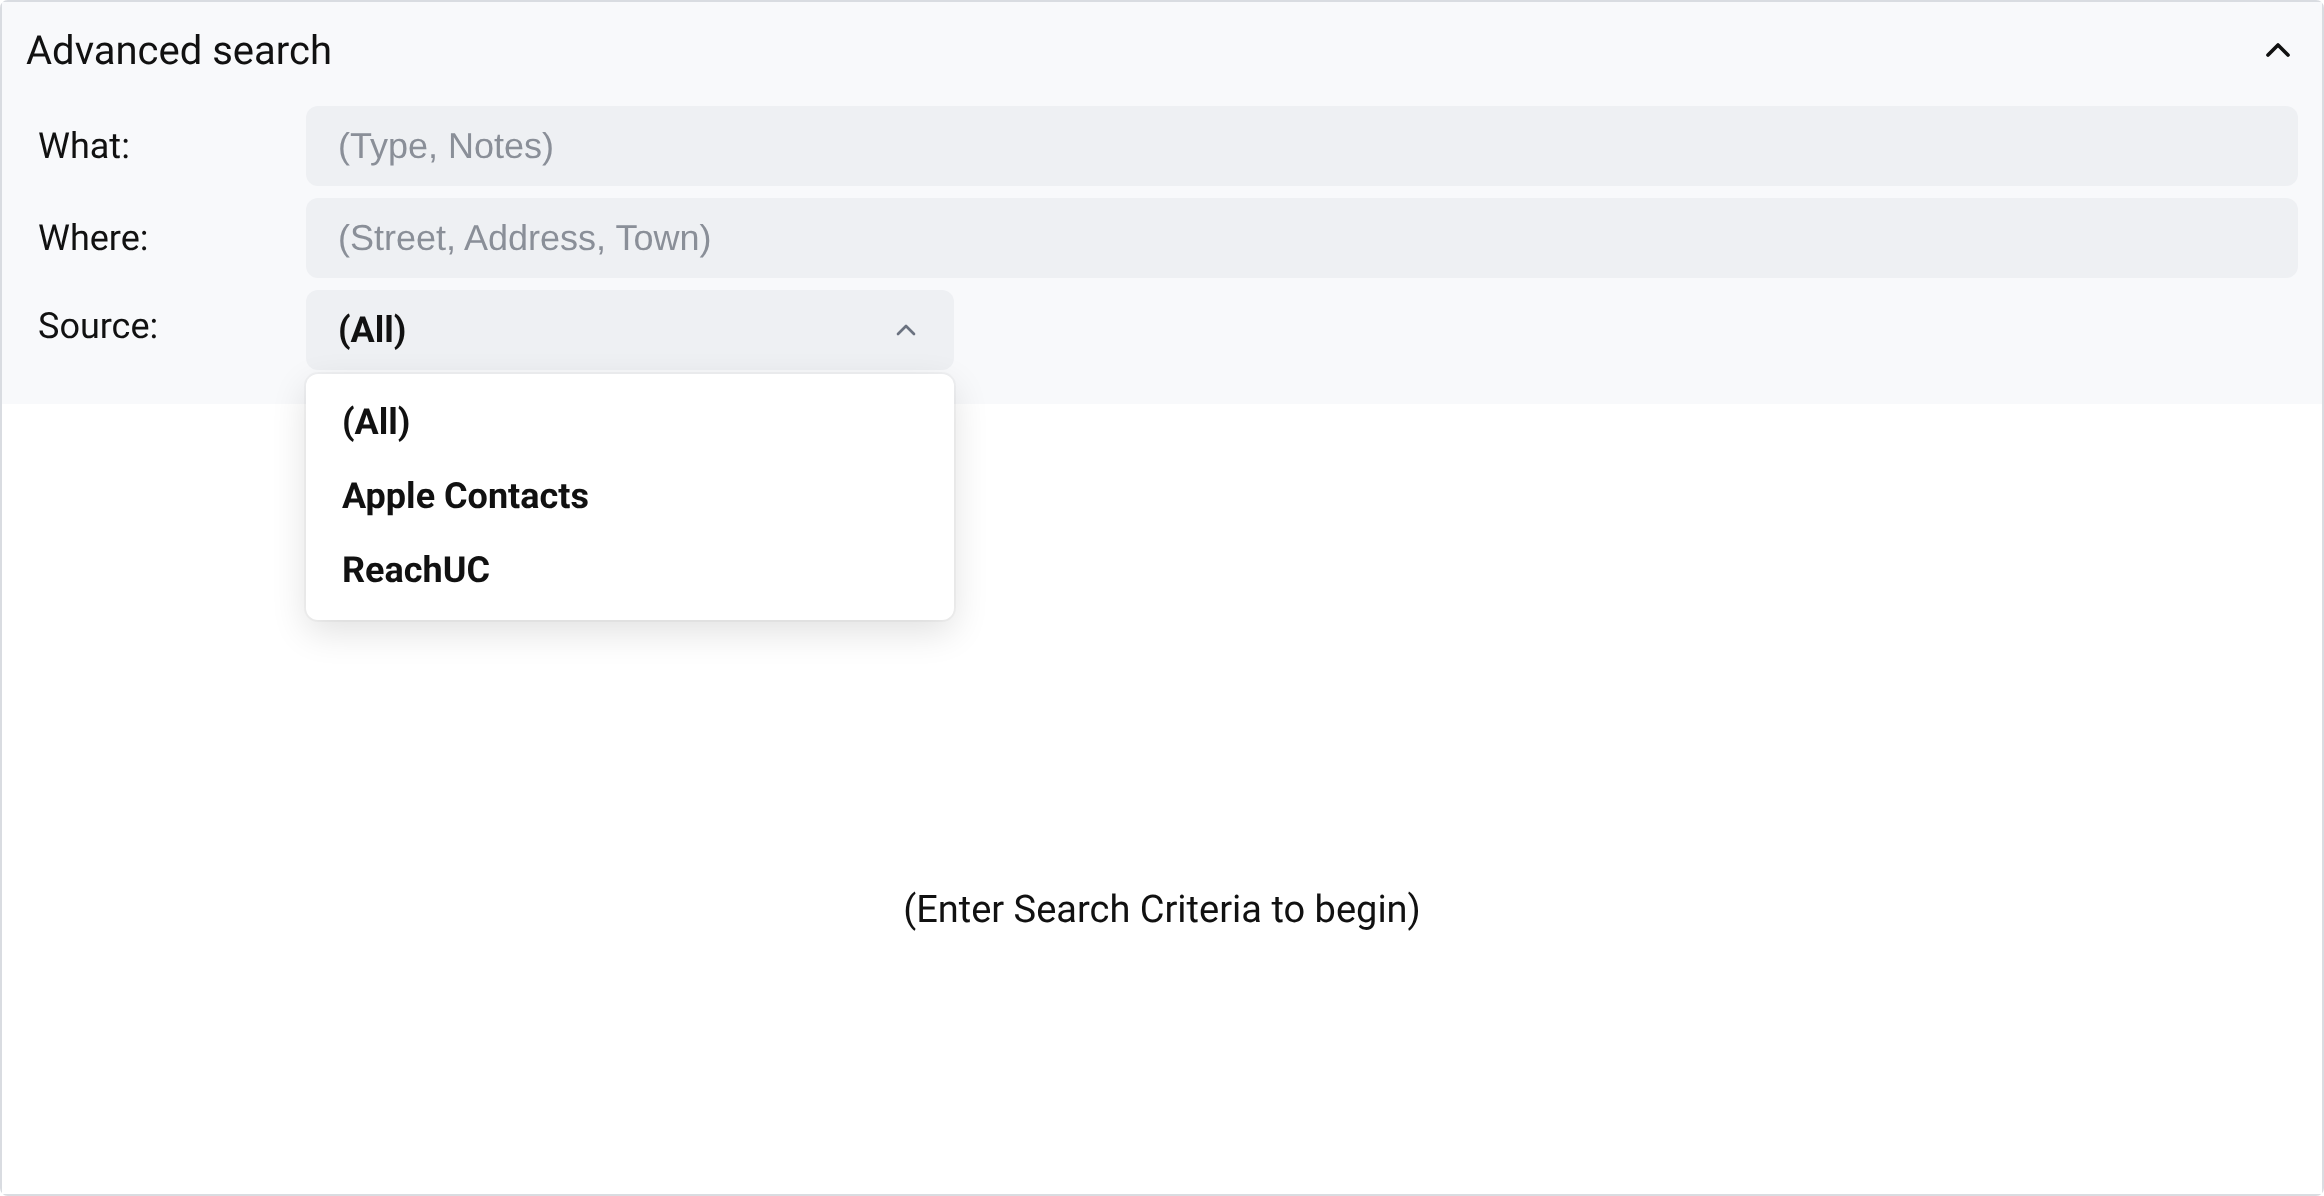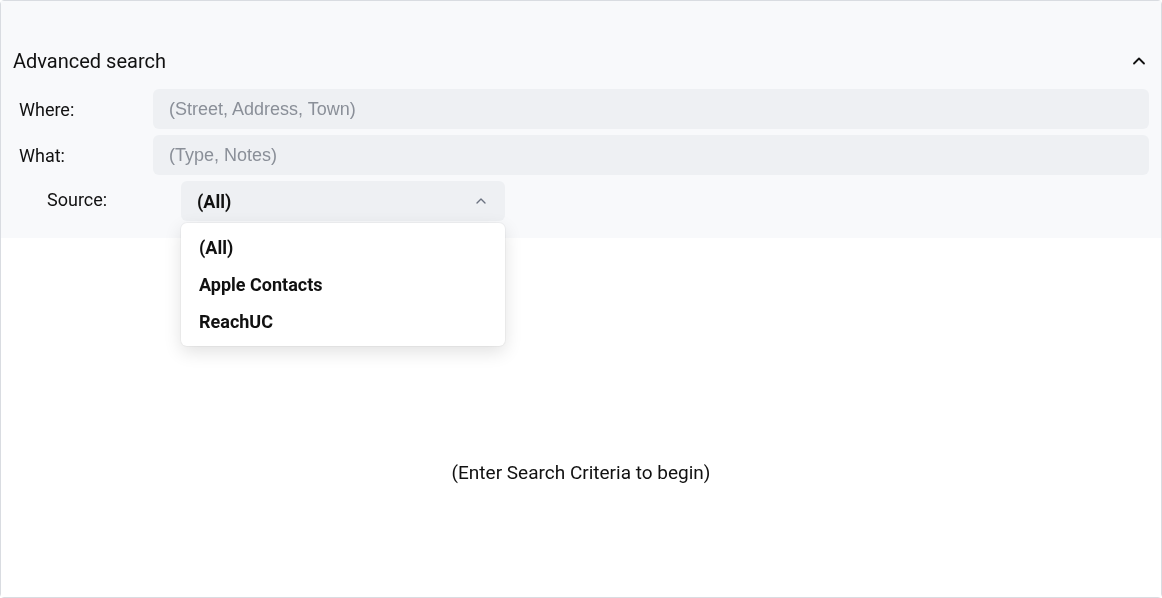--- a/index.html
+++ b/index.html
@@ -25,21 +25,20 @@
     .search-panel {
       background: #f8f9fb;
       padding: 8px 12px 16px 12px;
       border-bottom: 1px solid transparent;
     }
     .header-row {
       display: flex;
       align-items: center;
       justify-content: space-between;
       padding: 4px 0 10px 0;
-      margin-top: 36px;
     }
     .header-title {
       font-size: 20px;
       font-weight: 400;
       color: #111;
     }
     .collapse-icon {
       color: #111;
     }
     .form-row {
@@ -72,21 +71,20 @@
       align-items: flex-start;
       margin: 6px 0 0 0;
       position: relative;
     }
     .source-label {
       width: 140px;
       font-size: 18px;
       color: #111;
       padding-left: 6px;
       padding-top: 8px;
-      margin-left: 28px;
     }
     .dropdown-wrap {
       position: relative;
       font-weight: bold;
     }
     .dropdown-trigger {
       width: 324px;
       height: 40px;
       background: #eef0f3;
       border-radius: 6px;
@@ -143,27 +141,27 @@
     <div class="header-row">
       <div class="header-title">Advanced search</div>
       <span class="collapse-icon">
         <svg width="20" height="20" viewBox="0 0 24 24" fill="none" stroke="currentColor" stroke-width="2.2" stroke-linecap="round" stroke-linejoin="round">
           <polyline points="6 15 12 9 18 15"></polyline>
         </svg>
       </span>
     </div>
 
     <div class="form-row">
-      <div class="form-label">Where:</div>
-      <input class="form-input" type="text" placeholder="(Street, Address, Town)" style="">
+      <div class="form-label">What:</div>
+      <input class="form-input" type="text" placeholder="(Type, Notes)" style="">
     </div>
 
     <div class="form-row">
-      <div class="form-label">What:</div>
-      <input class="form-input" type="text" placeholder="(Type, Notes)" style="">
+      <div class="form-label">Where:</div>
+      <input class="form-input" type="text" placeholder="(Street, Address, Town)" style="">
     </div>
 
     <div class="source-row">
       <div class="source-label">Source:</div>
       <div class="dropdown-wrap">
         <div class="dropdown-trigger">
           <span>(All)</span>
           <span class="dropdown-chevron">
             <svg width="16" height="16" viewBox="0 0 24 24" fill="none" stroke="currentColor" stroke-width="2" stroke-linecap="round" stroke-linejoin="round">
               <polyline points="6 15 12 9 18 15"></polyline>

